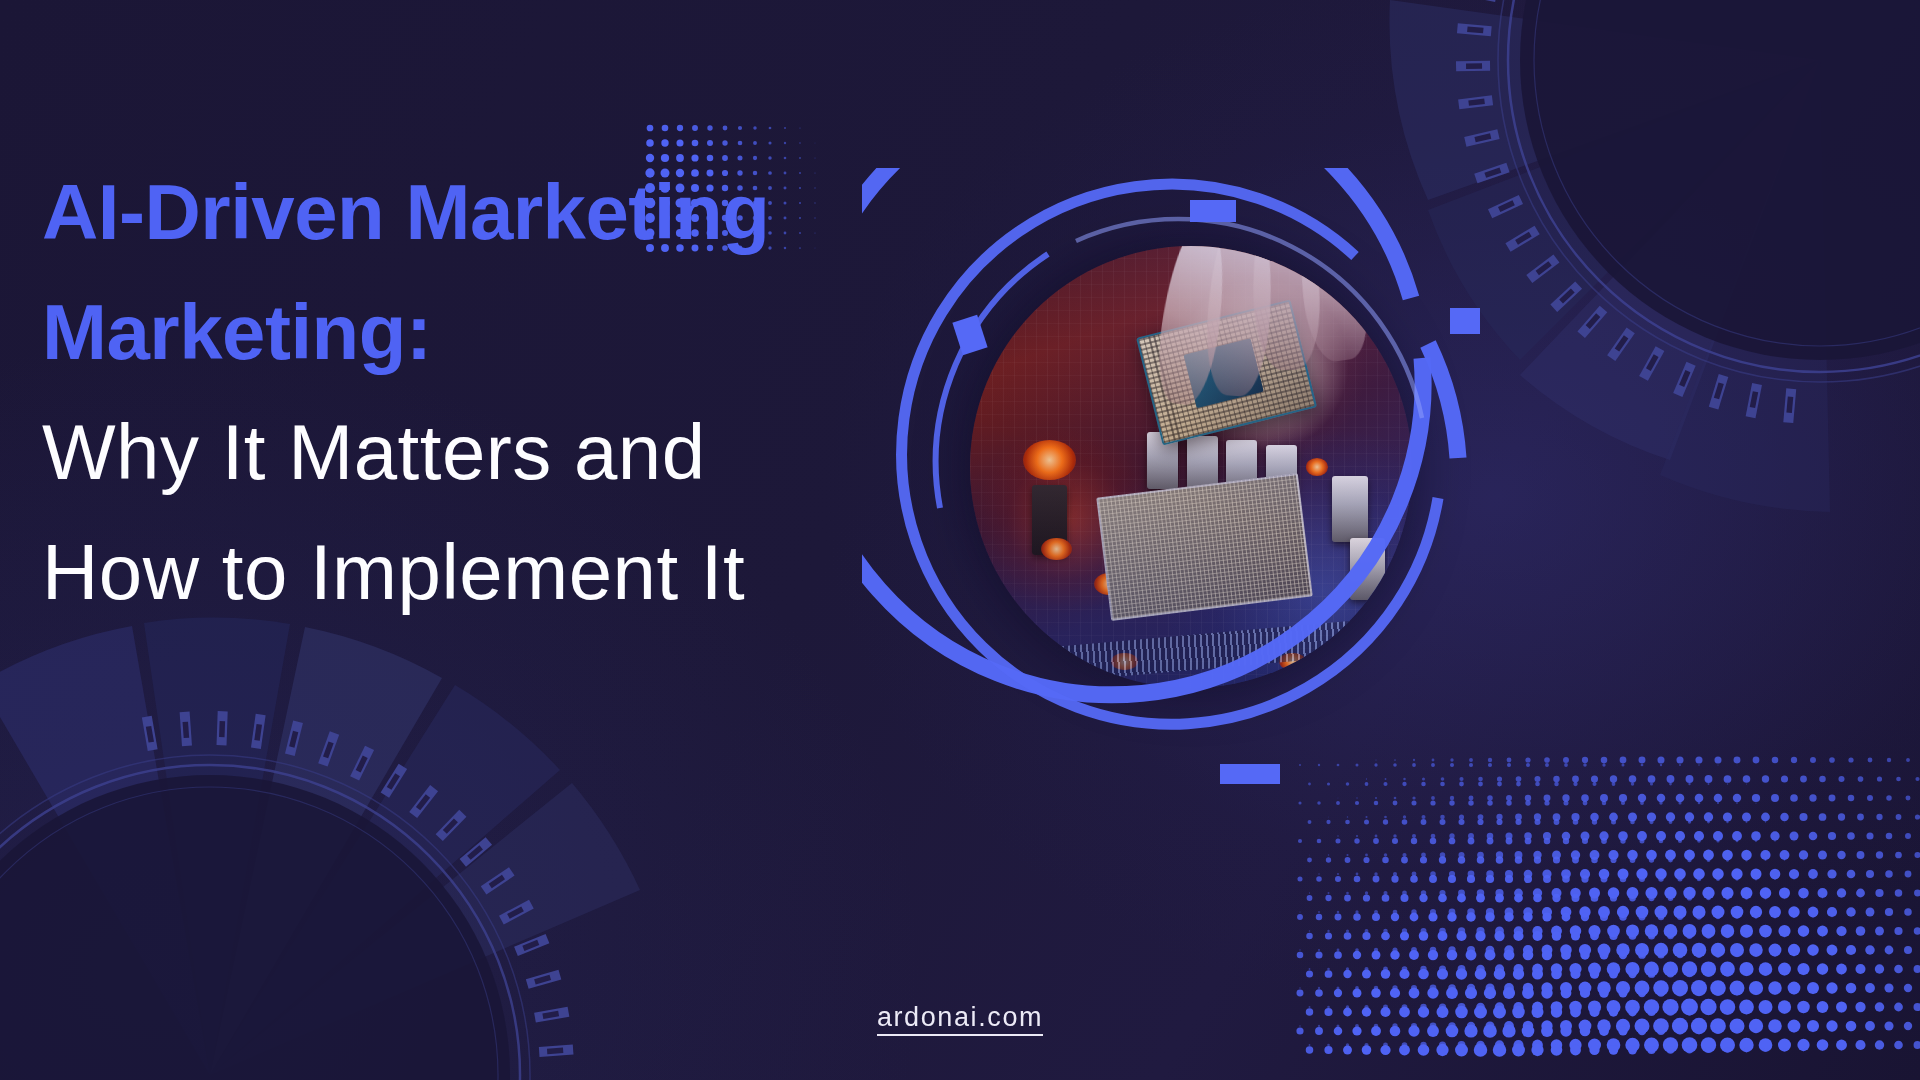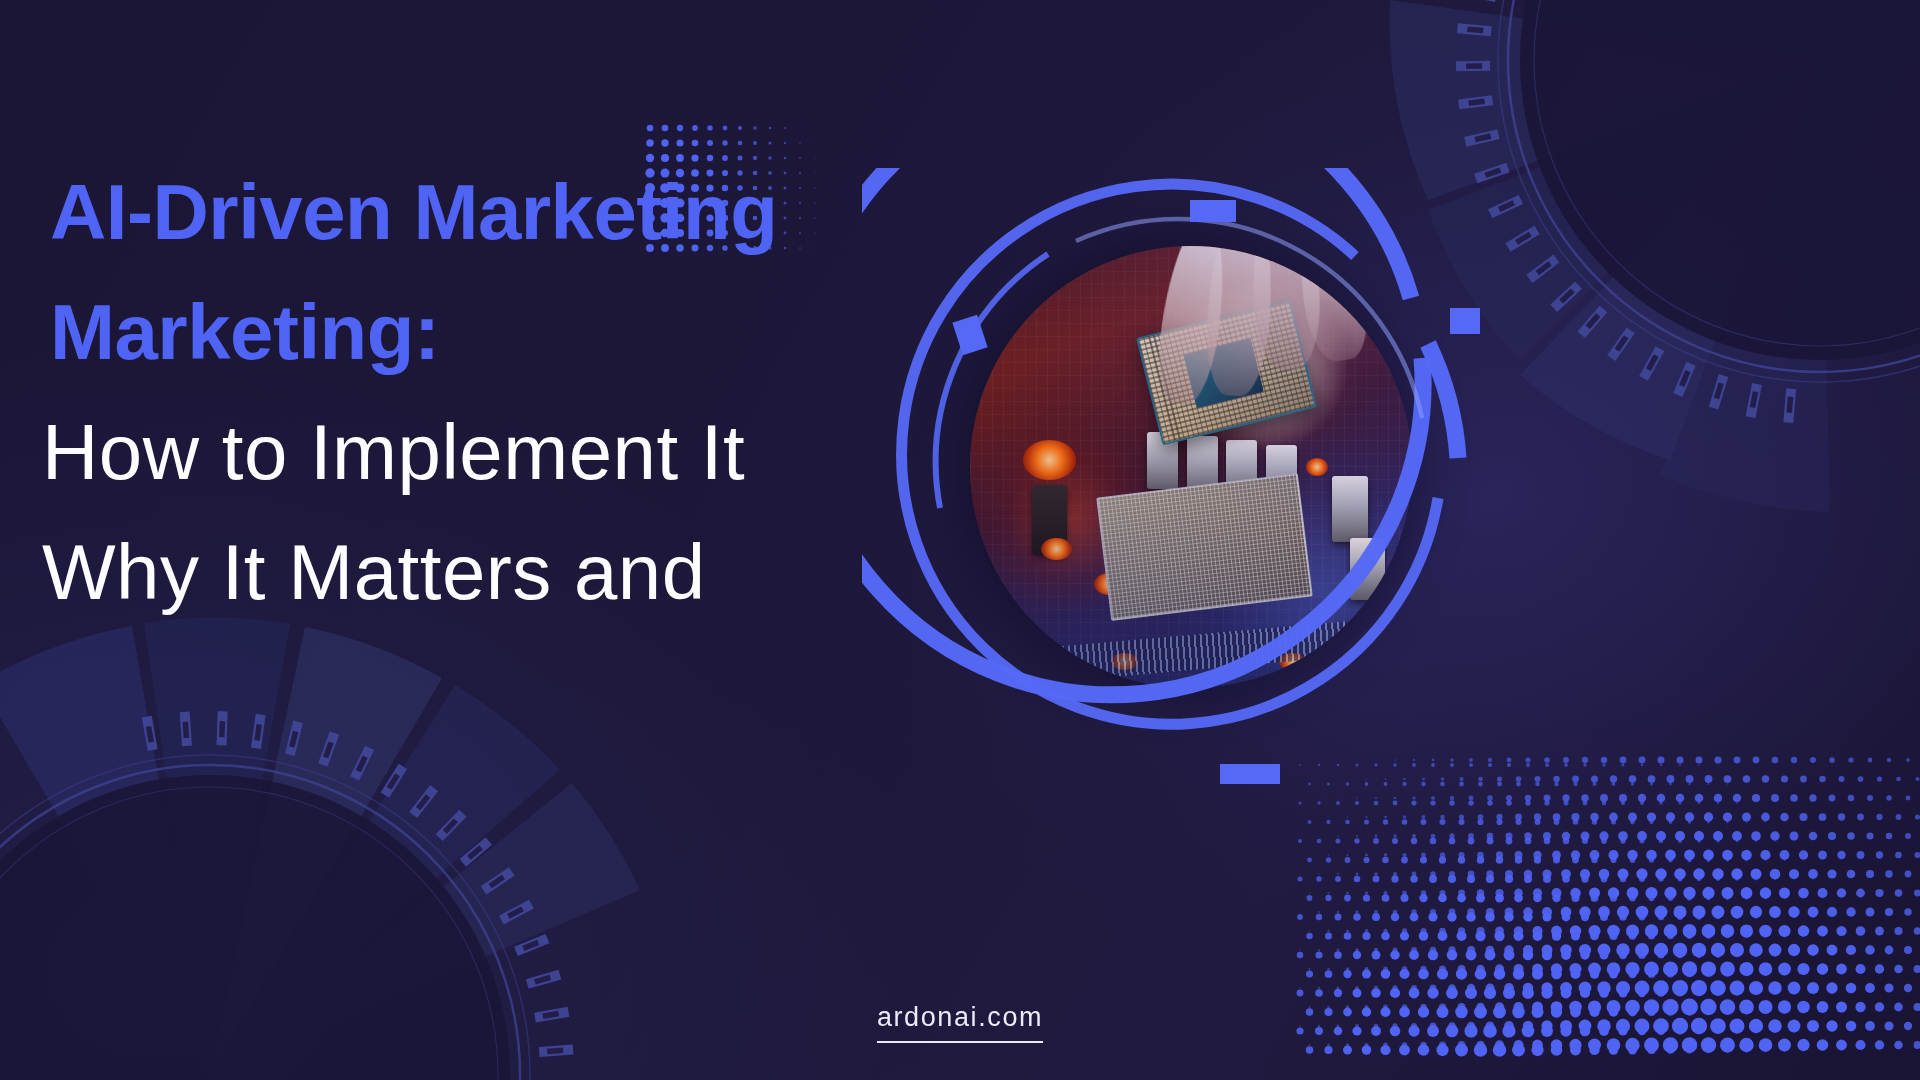--- a/index.html
+++ b/index.html
@@ -87,29 +87,29 @@
   .photo-tint {
     position:absolute; inset:0;
     background:linear-gradient(200deg, rgba(60,60,190,.22), rgba(120,20,30,.12) 55%, rgba(30,25,90,.30));
   }
 
   
   #headline { position:absolute; left:42px; top:152px; z-index:4; }
   .ln {
     display:block; font-size:78px; line-height:120px; letter-spacing:-0.5px; white-space:nowrap;
   }
-  .ln-blue { color:#4f63f4; font-weight:700;margin-left:8px; }
+  .ln-blue { color:#4f63f4; font-weight:700; }
   .ln-white { color:#fdfdff; font-weight:300; letter-spacing:0.5px; }
 
   #site-url {
     position:absolute; left:0; right:0; top:1002px; text-align:center; z-index:4;
   }
   #site-url span {
     color:#eceaf6; font-size:27px; font-weight:400; letter-spacing:1.6px;
-    border-bottom:2px solid #eceaf6; padding-bottom:9px;
+    border-bottom:2px solid #eceaf6; padding-bottom:2px;
   }
 </style>
 </head>
 <body>
 
 <div id="banner">
 
   <svg id="deco-back" class="layer" viewBox="0 0 1920 1080" preserveAspectRatio="none">
     <defs>
       <clipPath id="clipAll">
@@ -1410,21 +1410,21 @@
         <circle cx="1784.5" cy="1050" r="1.71" opacity="0.5944365887788977"></circle>
         <circle cx="1803.5" cy="1050" r="1.37" opacity="0.5457450023474033"></circle>
         <circle cx="1822.5" cy="1050" r="1.03" opacity="0.497050405254298"></circle>
         <circle cx="1841.5" cy="1050" r="0.69" opacity="0.4483532852834732"></circle>
       </g>
   </svg>
 
   <div id="headline">
     <span class="ln ln-blue">AI-Driven Marketing</span>
     <span class="ln ln-blue">Marketing:</span>
+    <span class="ln ln-white">Why It Matters and</span>
     <span class="ln ln-white">How to Implement It</span>
-    <span class="ln ln-white">Why It Matters and</span>
   </div>
 
   <div id="site-url">
     <span>ardonai.com</span>
   </div>
 
 </div>
 
 </body></html>

